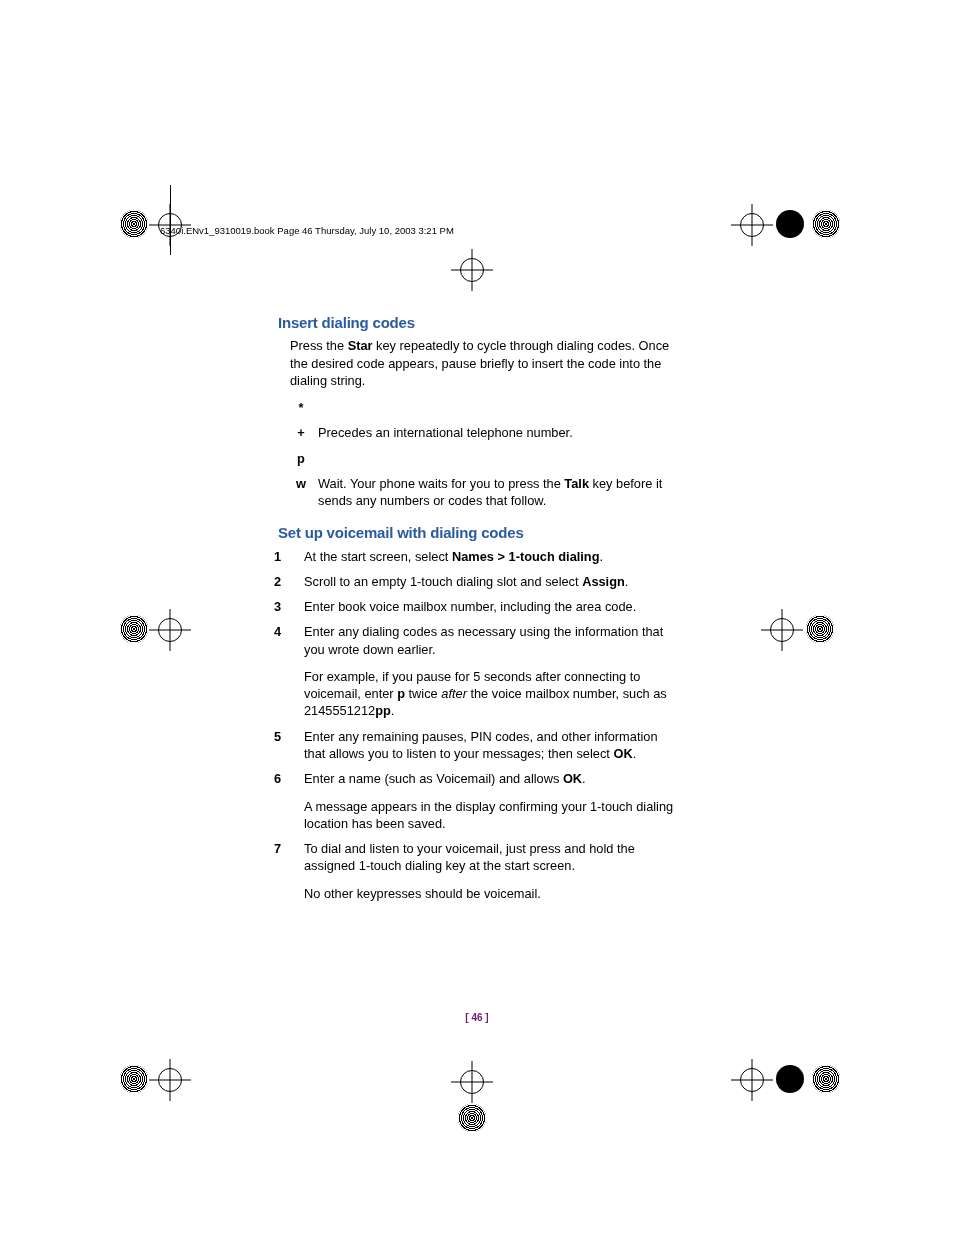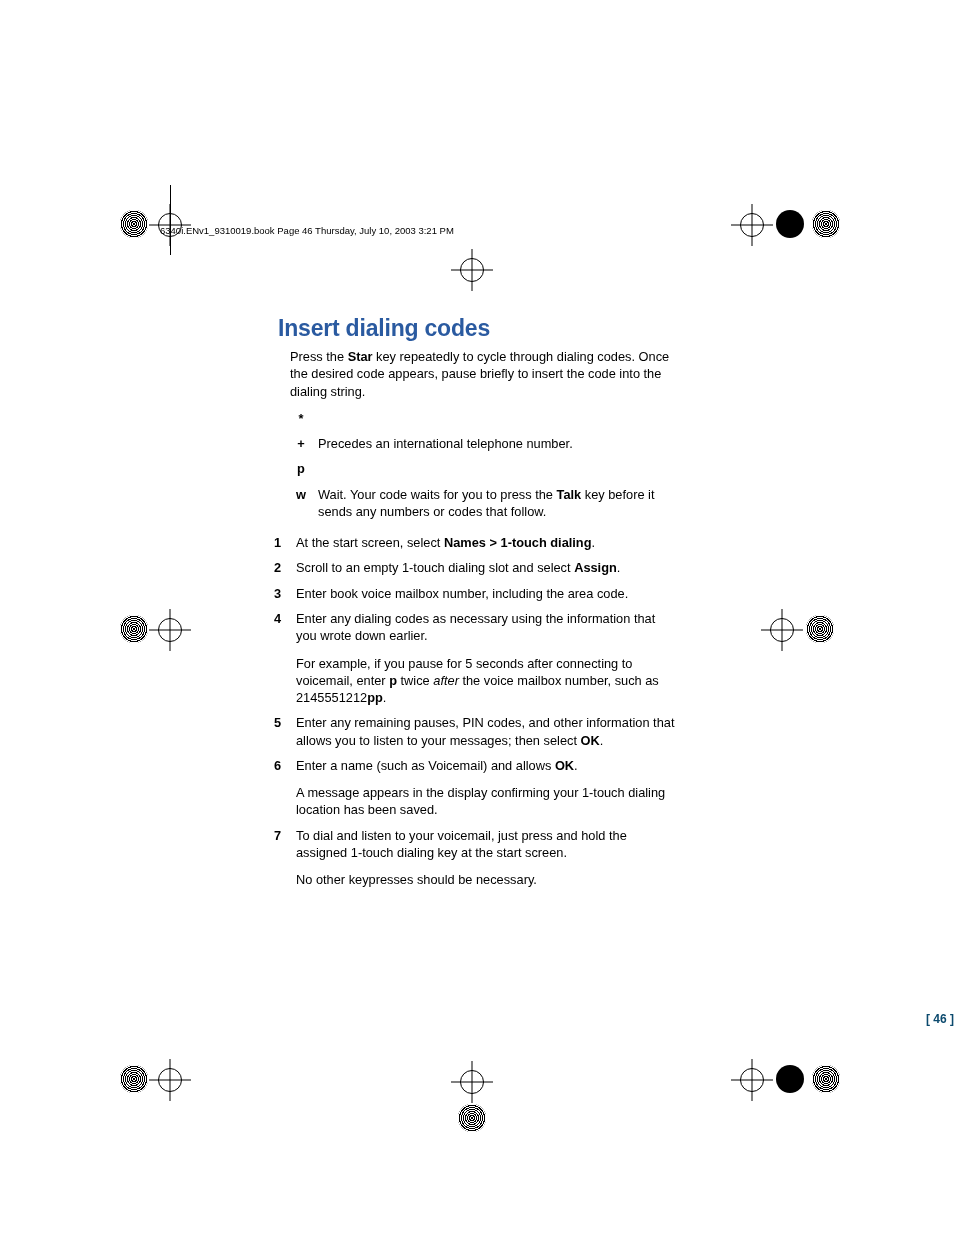--- a/index.html
+++ b/index.html
@@ -62,21 +62,21 @@
     left: 278px;
     top: 313px;
     width: 400px;
     font-size: 12.8px;
     line-height: 1.35;
     color: #000;
   }
   h2.section {
     color: #2a5aa0;
     font-weight: bold;
-    font-size: 23px;
+    font-size: 15px;
     margin: 0 0 4px 0;
     letter-spacing: -0.2px;
     font-family: Tahoma, Verdana, sans-serif;
   }
   .content p { margin: 0 0 10px 12px; }
   .b { font-weight: bold; }
   .i { font-style: italic; }
 
   .codes-list, .steps-list {
     margin: 4px 0 14px 0;
@@ -95,30 +95,30 @@
     margin-left: 10px;
     margin-right: 4px;
   }
   .steps-list .marker {
     font-weight: bold;
     width: 22px;
     flex: 0 0 22px;
     margin-left: -4px;
   }
   .li-body { flex: 1; }
-  .li-body p { margin: 0 0 10px 0; }
+  .li-body p { margin: 0 0 10px 8px; }
   .li-body p:last-child { margin-bottom: 0; }
 
   .page-number {
     position: absolute;
     left: 0; right: 0;
     top: 1012px;
-    text-align: right;
-    font-size: 12px;
-    color: #0c4a6e;
+    text-align: center;
+    font-size: 10px;
+    color: #701a75;
     font-weight: bold;
   }
 </style>
 </head>
 <body>
 
 <div class="page">
 
   <div class="crop-mark" style="left:120px; top:195px;">
     <div class="crop-circle crop-hatch" style="left:0; top:15px;"></div>
@@ -173,25 +173,26 @@
       <li>
         <span class="marker">+</span>
         <span class="li-body">Precedes an international telephone number.</span>
       </li>
       <li>
         <span class="marker">p</span>
       </li>
       <li>
         <span class="marker">w</span>
         <span class="li-body">
-          <span>Wait. Your code waits for you to press the </span><span class="b">Talk</span><span> key before it sends any numbers or codes that follow.</span>
+          <span>Wait. Your phone waits for you to press the </span><span class="b">Talk</span><span> key before it sends any numbers or codes that follow.</span>
         </span>
       </li>
     </ul>
 
+    <h2 class="section">Set up voicemail with dialing codes</h2>
 
     <ol class="steps-list" id="steps">
         <li>
           <span class="marker">1</span>
           <span class="li-body">
             <p><span>At the start screen, select </span><span class="b">Names &gt; 1-touch dialing</span><span>.</span></p>
           </span>
         </li>
         <li>
           <span class="marker">2</span>
@@ -222,21 +223,21 @@
           <span class="marker">6</span>
           <span class="li-body">
             <p><span>Enter a name (such as Voicemail) and allows </span><span class="b">OK</span><span>.</span></p>
             <p><span>A message appears in the display confirming your 1-touch dialing location has been saved.</span></p>
           </span>
         </li>
         <li>
           <span class="marker">7</span>
           <span class="li-body">
             <p><span>To dial and listen to your voicemail, just press and hold the assigned 1-touch dialing key at the start screen.</span></p>
-            <p><span>No other keypresses should be necessary.</span></p>
+            <p><span>No other keypresses should be voicemail.</span></p>
           </span>
         </li>
       </ol>
 
   </div>
 
   <div class="page-number">[ 46 ]</div>
 
 </div>
 

